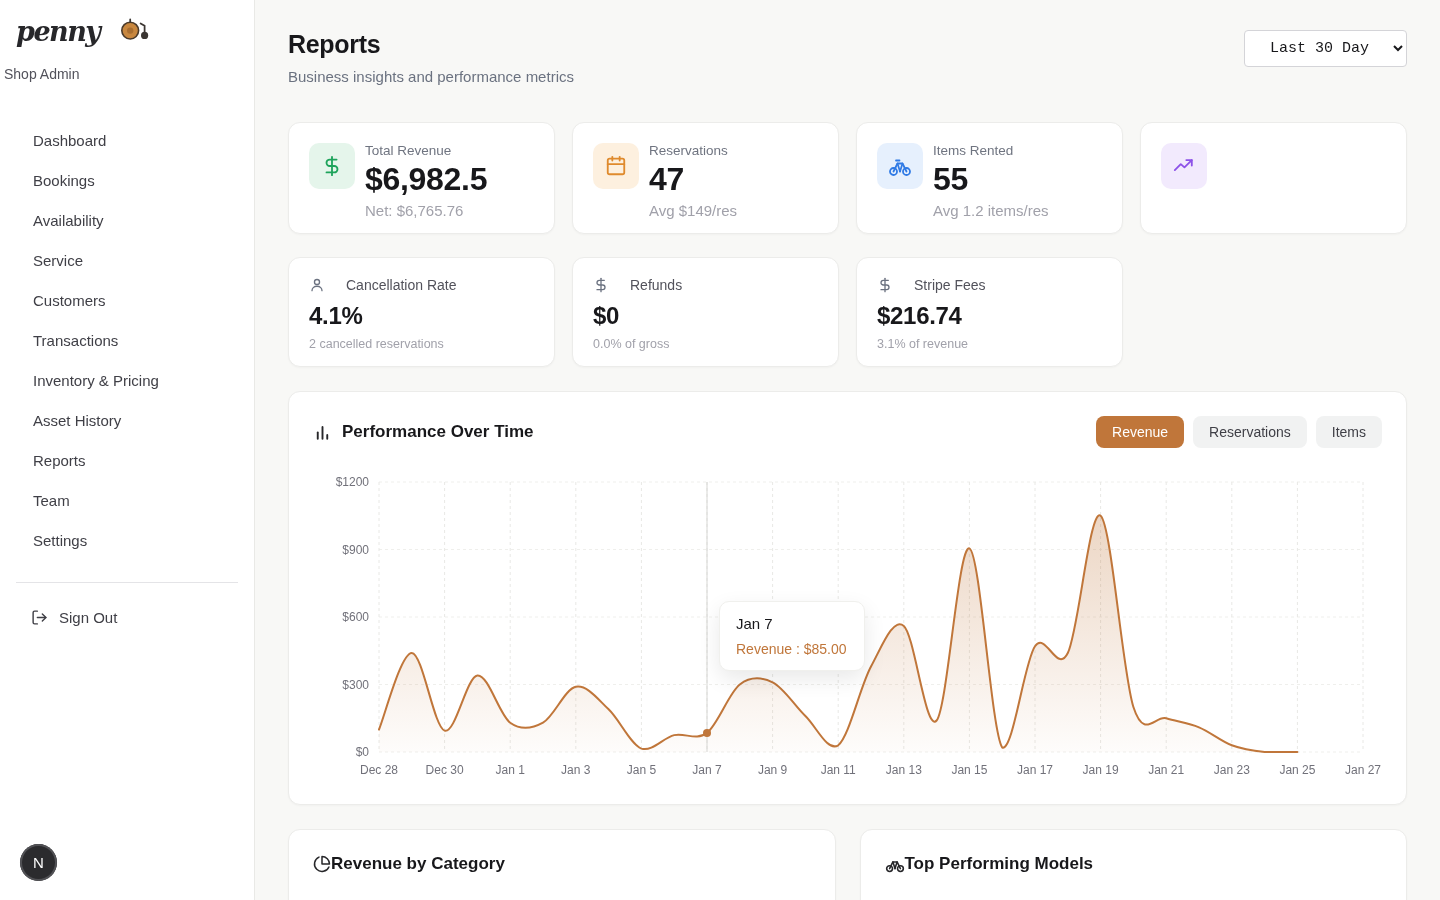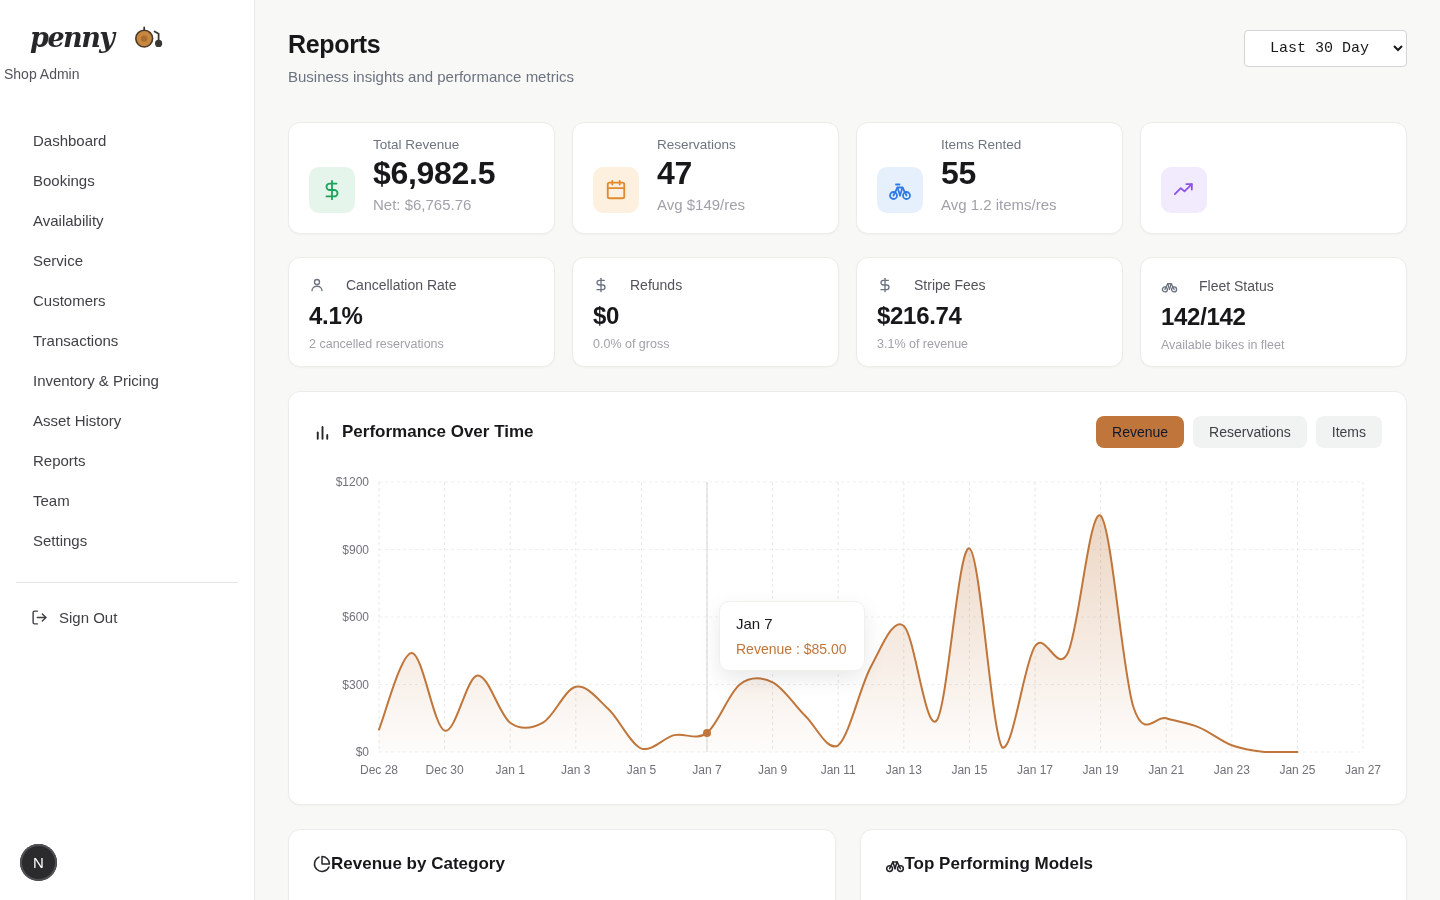--- a/index.html
+++ b/index.html
@@ -1,41 +1,41 @@
 <!DOCTYPE html>
 <html><head>
 <meta charset="utf-8">
 <style>
   *{box-sizing:border-box;margin:0;padding:0}
   html,body{width:1440px;height:900px;overflow:hidden;font-family:"Liberation Sans",sans-serif;background:#f8f8f6;color:#18181b}
   .app{display:flex;width:1440px;height:900px}
 
   
   .sidebar{width:255px;min-width:255px;background:#ffffff;border-right:1px solid #e9e9e6;position:relative;padding-top:16px}
-  .logo-row{display:flex;align-items:center;gap:19px;padding:0 30px;height:42px}
+  .logo-row{display:flex;align-items:flex-start;gap:19px;padding:0 16px;height:42px}
   .logo-text{font-family:"DejaVu Serif",serif;font-style:italic;font-weight:700;font-size:27px;letter-spacing:-1.5px;color:#27272a}
   .shop-admin{padding:8px 4px 0;font-size:14px;color:#52525b}
   .nav{margin-top:38px}
   .nav-item{height:40px;display:flex;align-items:center;padding:0 16px 0 33px;font-size:15px;color:#3f3f46;cursor:pointer}
   .side-divider{margin:22px 16px 0;border-top:1px solid #e4e4e7}
   .signout{display:flex;align-items:center;gap:11px;padding:0 16px 0 31px;height:40px;margin-top:14px;font-size:15px;color:#3f3f46;cursor:pointer}
   .avatar{position:absolute;left:20px;bottom:19px;width:37px;height:37px;border-radius:50%;background:#2b2b2e;color:#fff;display:flex;align-items:center;justify-content:center;font-size:15px;box-shadow:0 0 0 2px #515155 inset;cursor:pointer}
 
   
   .main{flex:1;padding:30px 33px 0;overflow:hidden}
   .header{display:flex;justify-content:space-between;align-items:flex-start}
   .h-title{font-size:25px;font-weight:700;color:#18181b;letter-spacing:-0.3px}
   .h-sub{margin-top:9px;font-size:15px;color:#6b7280}
   select.range{font-size:15px;padding:7px 21px;border:1px solid #d4d4d8;border-radius:4px;background:#fff;color:#18181b;width:163px;height:37px;font-family:Liberation Mono, monospace;cursor:pointer}
 
   .card{background:#fff;border:1px solid #ececе9;border:1px solid #ececea;border-radius:12px;box-shadow:0 1px 2px rgba(0,0,0,.03)}
   .grid4{display:grid;grid-template-columns:repeat(4,1fr);gap:17px;margin-top:37px}
   .grid4.second{margin-top:23px}
 
-  .stat-card{display:flex;align-items:flex-end;gap:18px;padding:20px;height:112px}
+  .stat-card{display:flex;align-items:flex-start;gap:10px;padding:20px;height:112px}
   .icon-badge{width:46px;height:46px;border-radius:10px;display:flex;align-items:center;justify-content:center;flex:0 0 auto}
   .icon-badge.green{background:#e5f5eb;color:#1ea35b}
   .icon-badge.orange{background:#fdf0df;color:#df8a2d}
   .icon-badge.blue{background:#e6f0fd;color:#2f7ae5}
   .icon-badge.purple{background:#f2eafd;color:#8d52e8}
   .stat-label{font-size:13.5px;color:#6f7480}
   .stat-value{font-size:32px;font-weight:700;color:#18181b;margin-top:3px;letter-spacing:-0.3px}
   .stat-sub{font-size:15px;color:#a1a1aa;margin-top:4px}
 
   .mini-card{padding:19px 20px;height:110px}
@@ -43,21 +43,21 @@
   .mini-head .mi{display:flex;color:#6b7280}
   .mini-value{font-size:24px;font-weight:700;margin-top:9px;letter-spacing:-0.3px}
   .mini-sub{font-size:12.5px;color:#a1a1aa;margin-top:7px}
 
   
   .chart-card{margin-top:24px;padding:24px 24px 20px}
   .chart-head{display:flex;align-items:center;justify-content:space-between}
   .chart-title{display:flex;align-items:center;gap:10px;font-size:17px;font-weight:700;color:#18181b}
   .chips{display:flex;gap:9px}
   .chip{font-size:14px;padding:8px 16px;border-radius:8px;background:#f1f2f2;color:#3f3f46;border:none;cursor:pointer;font-family:"Liberation Sans",sans-serif}
-  .chip.active{background:#c0763a;color:#0f172a}
+  .chip.active{background:#c0763a;color:#ffffff}
   .chart-wrap{position:relative;height:310px;margin-top:26px}
   .tooltip{position:absolute;background:#fff;border:1px solid #f0f0ed;border-radius:10px;box-shadow:0 8px 22px rgba(0,0,0,.09);padding:13px 16px;min-width:146px;white-space:nowrap;z-index:3}
   .tt-title{font-size:15px;color:#18181b}
   .tt-line{font-size:14px;color:#c0763a;margin-top:9px}
 
   
   .grid2{display:grid;grid-template-columns:1fr 1fr;gap:24px;margin-top:24px}
   .bottom-card{padding:24px;height:300px}
   .bottom-title{display:flex;align-items:center;gap:0;font-size:17px;font-weight:700;color:#18181b}
   .ic{display:flex}
@@ -222,36 +222,20 @@
               <line x1="12" y1="2" x2="12" y2="22"></line>
                 <path d="M17 5H9.5a3.5 3.5 0 0 0 0 7h5a3.5 3.5 0 0 1 0 7H6"></path>
             </svg>
           </span>
           <span>Stripe Fees</span>
         </div>
         <div class="mini-value">$216.74</div>
         <div class="mini-sub">3.1% of revenue</div>
       </div>
 
-      <div class="card mini-card">
-        <div class="mini-head">
-          <span class="mi">
-            <svg width="17" height="17" viewBox="0 0 24 24" fill="none" stroke="#6b7280" stroke-width="1.9" stroke-linecap="round" stroke-linejoin="round">
-              <circle cx="5.5" cy="17.5" r="3.5"></circle>
-                <circle cx="18.5" cy="17.5" r="3.5"></circle>
-              <polyline points="5.5,17.5 9.5,9.5 14.5,9.5 18.5,17.5"></polyline>
-              <line x1="9.5" y1="9.5" x2="12" y2="17.5"></line>
-                <line x1="14.5" y1="9.5" x2="12" y2="17.5"></line>
-            </svg>
-          </span>
-          <span>Fleet Status</span>
-        </div>
-        <div class="mini-value">142/142</div>
-        <div class="mini-sub">Available bikes in fleet</div>
-      </div>
     </div>
 
     <div class="card chart-card">
       <div class="chart-head">
         <div class="chart-title">
           <span class="ic">
             <svg width="19" height="19" viewBox="0 0 24 24" fill="none" stroke="#27272a" stroke-width="2.4" stroke-linecap="round">
               <line x1="6" y1="20" x2="6" y2="12"></line>
                 <line x1="12" y1="20" x2="12" y2="5"></line>
                 <line x1="18" y1="20" x2="18" y2="15"></line>

